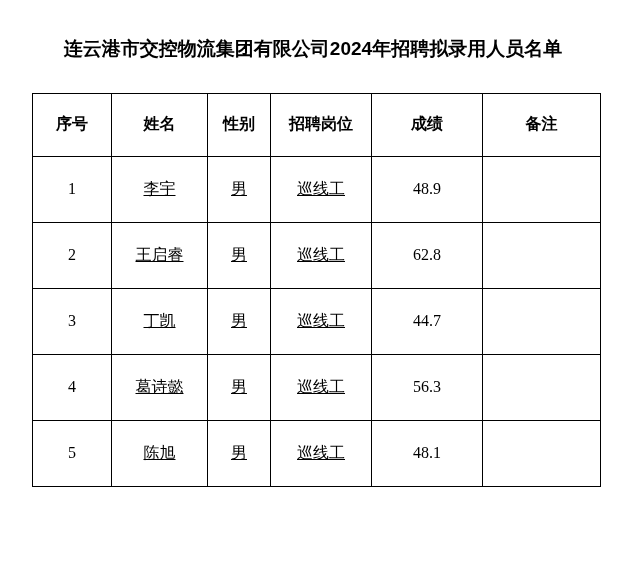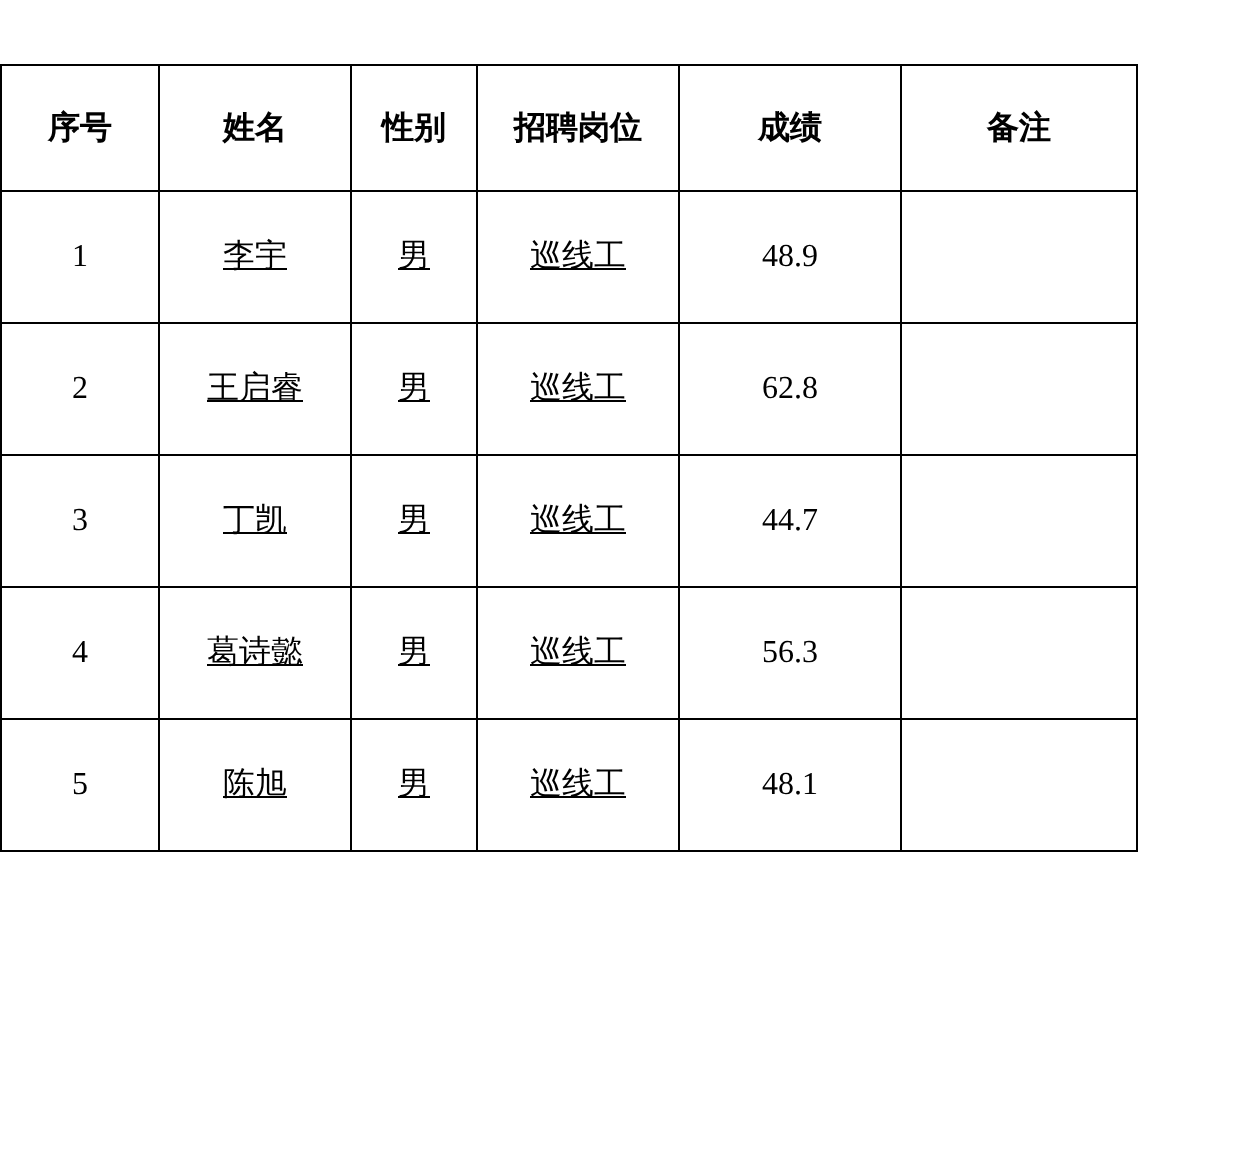--- a/index.html
+++ b/index.html
@@ -26,20 +26,21 @@
     font-weight: bold;
     font-size: 19px;
     letter-spacing: 0px;
     padding-top: 38px;
     padding-bottom: 0;
     line-height: 1.2;
     white-space: nowrap;
   }
   .table-wrap {
     margin-top: 32px;
+    padding-left: 32px;
     padding-right: 32px;
   }
   table.roster {
     border-collapse: collapse;
     width: 562px;
     table-layout: fixed;
   }
   table.roster td, table.roster th {
     border: 1px solid #000000;
     text-align: center;
@@ -68,20 +69,21 @@
     font-family: "Liberation Sans", "DejaVu Sans", sans-serif;
     font-size: 16px;
     text-decoration: underline;
   }
 </style>
 </head>
 <body>
 
 <div class="page">
 
+  <div class="doc-title">连云港市交控物流集团有限公司2024年招聘拟录用人员名单</div>
 
   <div class="table-wrap">
     <table class="roster">
       <thead>
         <tr>
           <td class="col-idx">序号</td>
           <td class="col-name">姓名</td>
           <td class="col-sex">性别</td>
           <td class="col-post">招聘岗位</td>
           <td class="col-score">成绩</td>

